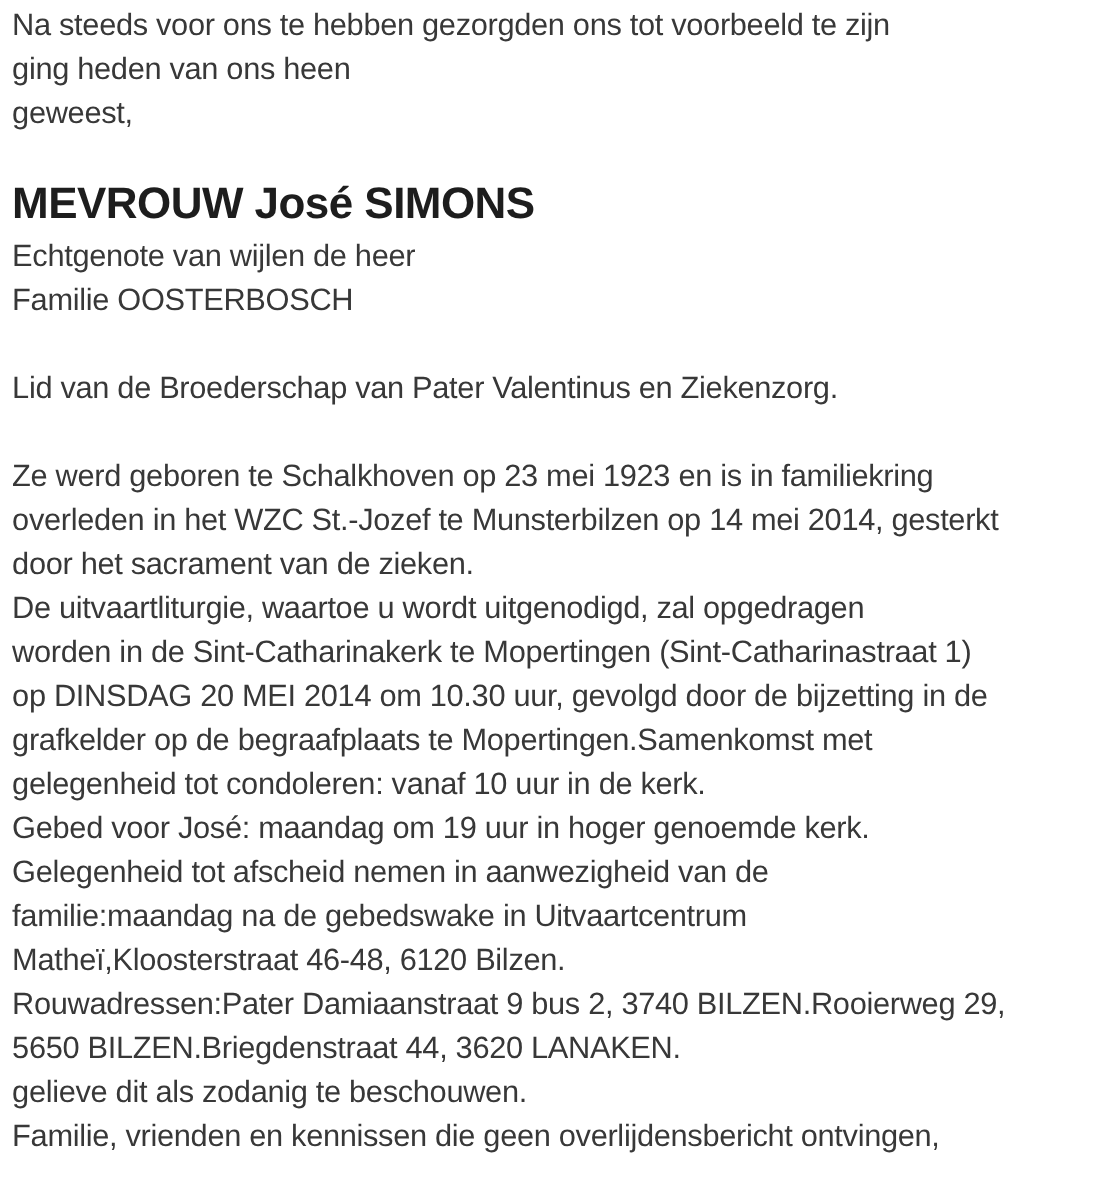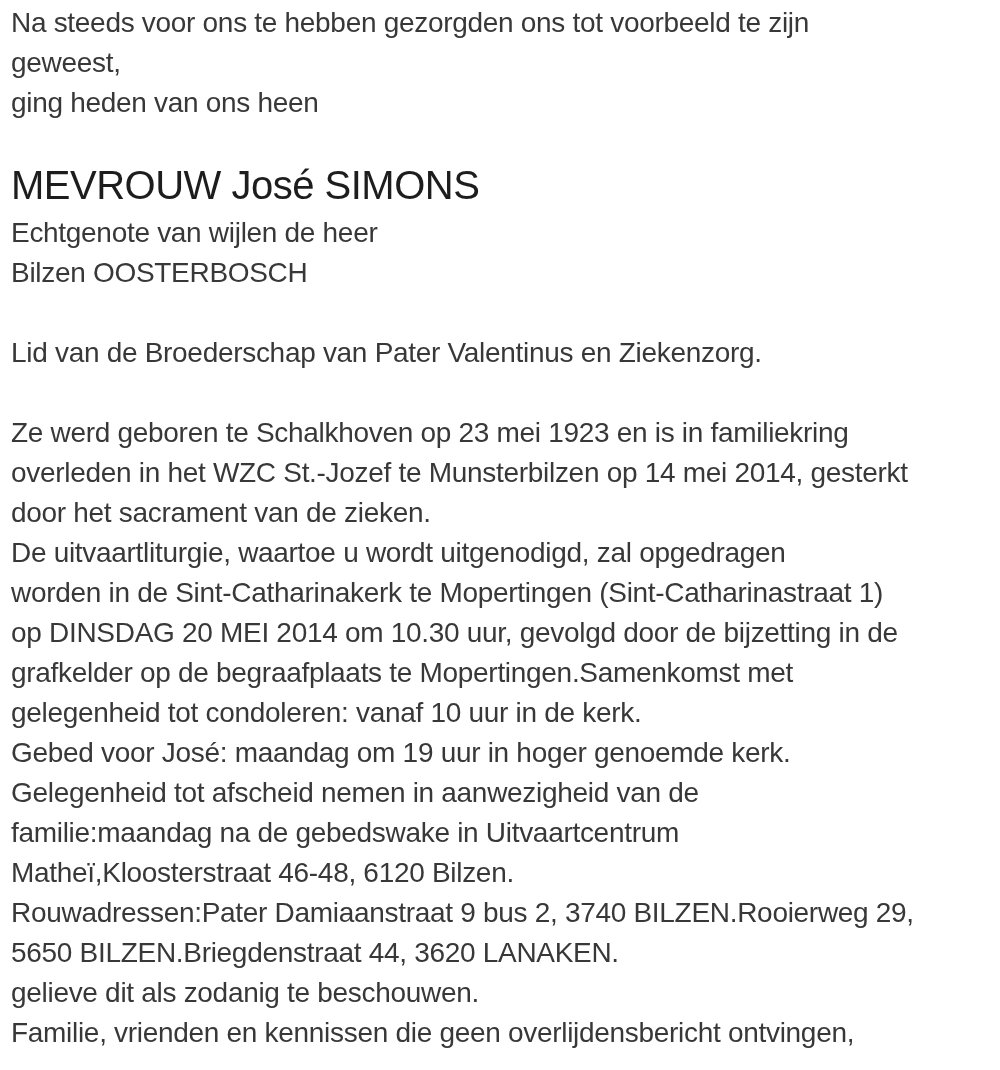--- a/index.html
+++ b/index.html
@@ -24,43 +24,43 @@
   .line {
     white-space: nowrap;
   }
   .spacer {
     height: 40px;
   }
   .heading {
     font-family: "Liberation Sans", sans-serif;
     font-size: 40px;
     line-height: 48px;
-    font-weight: 400;
+    font-weight: 700;
     color: #1d1d1d;
     letter-spacing: -0.5px;
     margin: 38px 0 4px 0;
     white-space: nowrap;
   }
 </style>
 </head>
 <body>
 
 <div class="doc">
 
   <div>
     <div class="line">Na steeds voor ons te hebben gezorgden ons tot voorbeeld te zijn</div>
+    <div class="line">ging heden van ons heen</div>
     <div class="line">geweest,</div>
-    <div class="line">ging heden van ons heen</div>
   </div>
 
   <div class="heading">MEVROUW José SIMONS</div>
 
   <div>
     <div class="line">Echtgenote van wijlen de heer</div>
-    <div class="line">Bilzen OOSTERBOSCH</div>
+    <div class="line">Familie OOSTERBOSCH</div>
   </div>
 
   <div class="spacer"></div>
 
   <div class="line">Lid van de Broederschap van Pater Valentinus en Ziekenzorg.</div>
 
   <div class="spacer"></div>
 
   <div>
     <div class="line">Ze werd geboren te Schalkhoven op 23 mei 1923 en is in familiekring</div>

